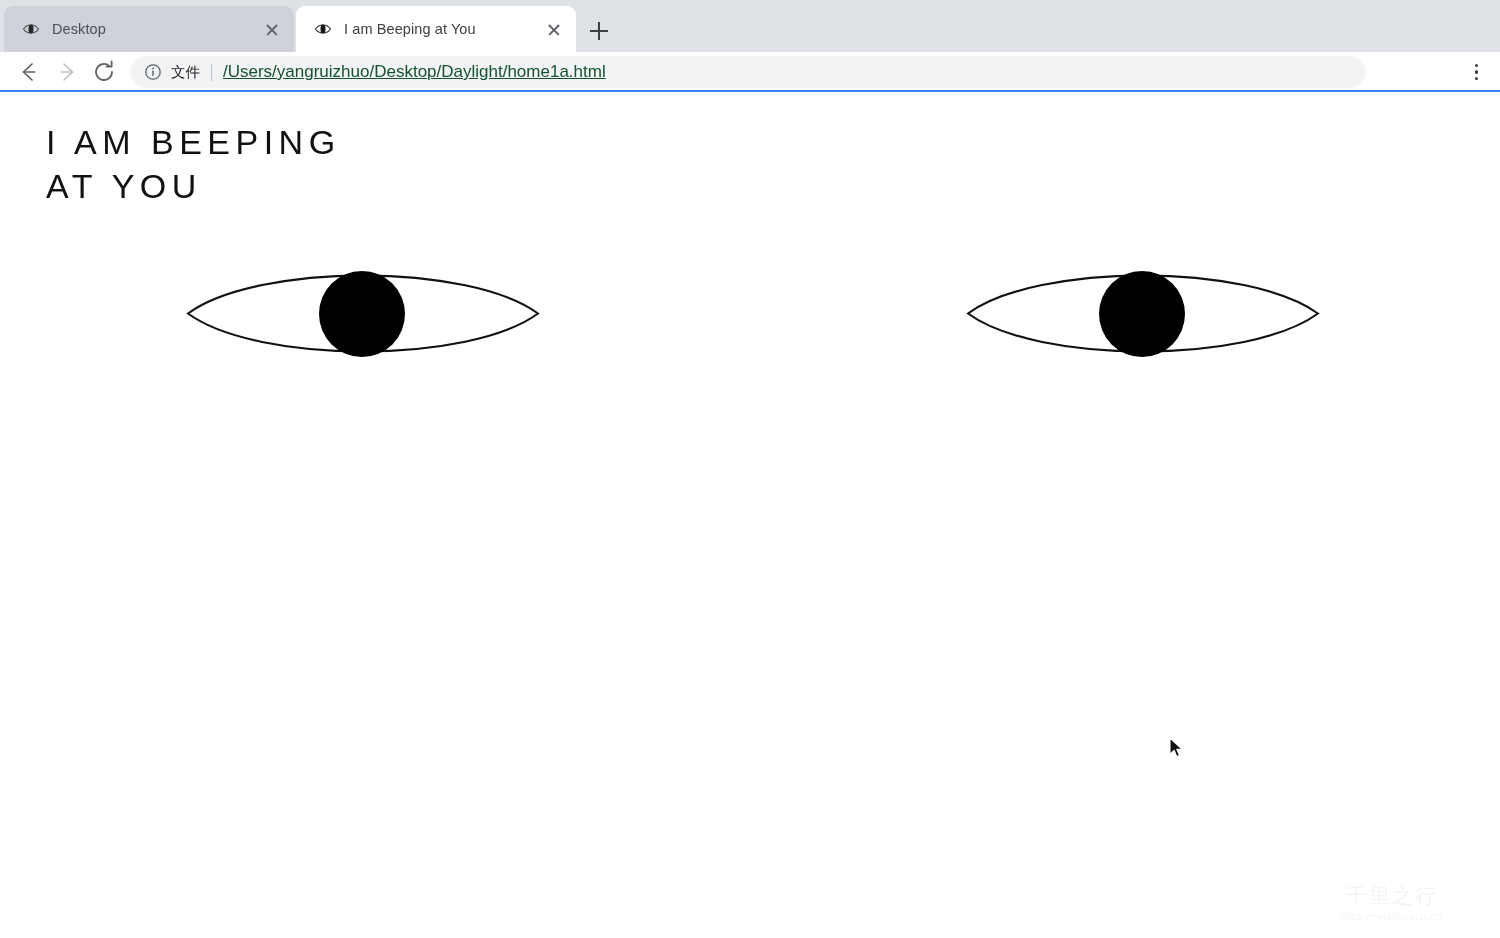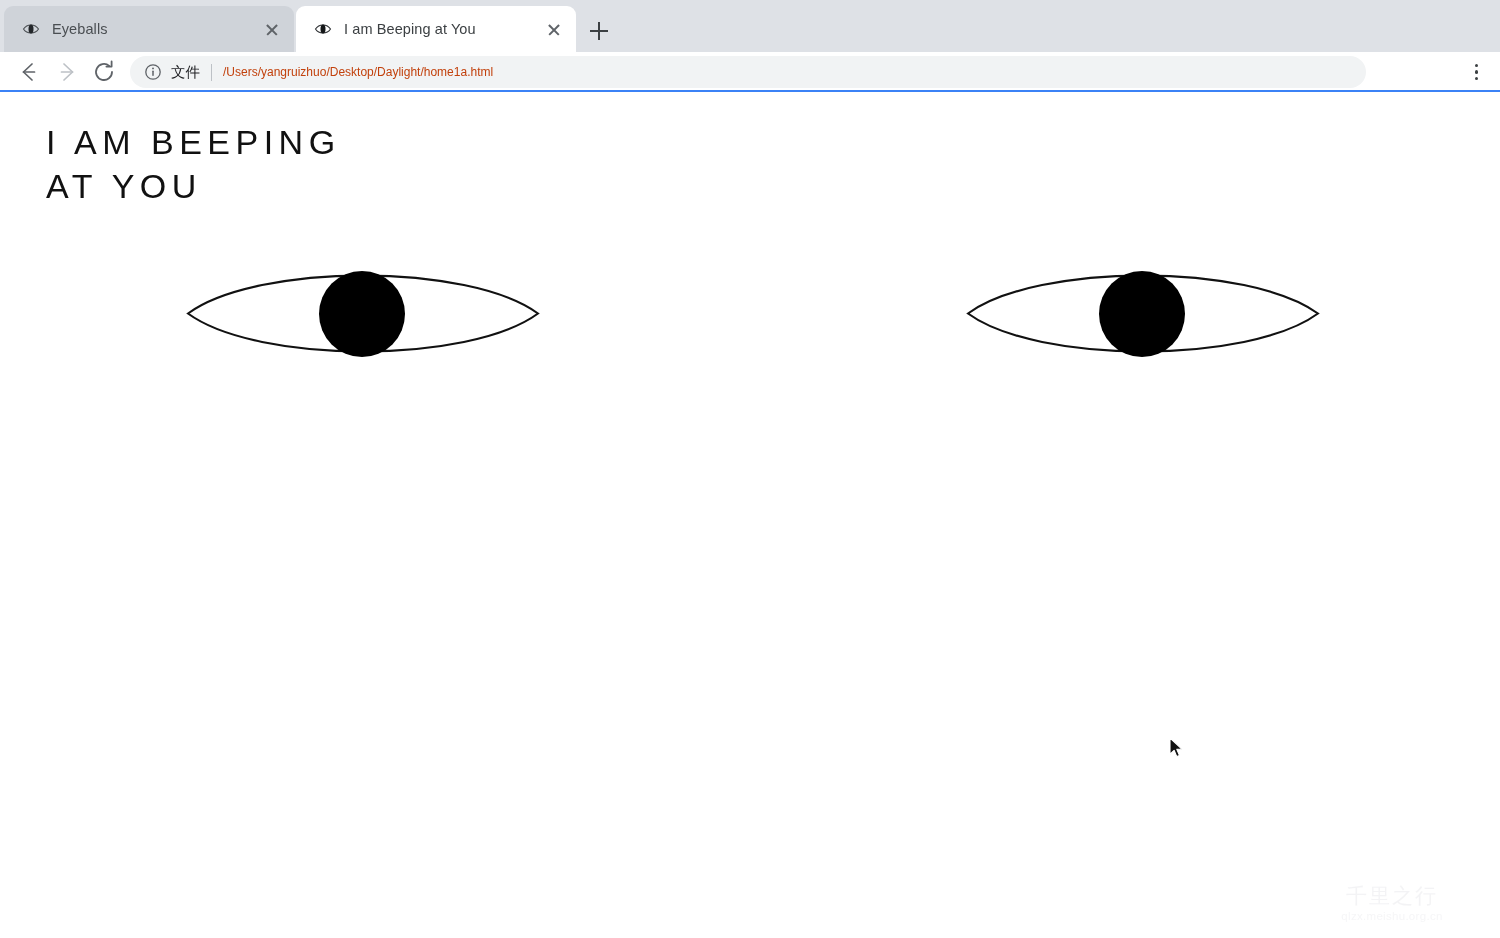--- a/index.html
+++ b/index.html
@@ -134,24 +134,25 @@
 
   .omni-sep {
     width: 1px;
     height: 17px;
     background: #bdc1c6;
     margin: 0 11px;
     flex: 0 0 1px;
   }
 
   .omni-url {
-    font-size: 12px;
-    color: #c2410c;
+    font-size: 17px;
+    color: #14532d;
     white-space: nowrap;
     overflow: hidden;
+    text-decoration: underline;
   }
 
   .profile-pill {
     position: absolute;
     right: 46px; top: 5px;
     height: 30px;
     display: flex;
     padding: 0 12px 0 4px;
     border: 1px solid #dadce0;
     border-radius: 15px;
@@ -259,21 +260,21 @@
 
 <div class="browser">
 
   <div class="tabstrip">
 
     <div class="tab inactive">
       <svg class="tab-favicon" viewBox="0 0 18 18">
         <path d="M1.5 9 C5 3.6, 13 3.6, 16.5 9 C13 14.4, 5 14.4, 1.5 9 Z" fill="none" stroke="#4a4e52" stroke-width="1.1"></path>
         <ellipse cx="9" cy="9" rx="2.5" ry="4.6" fill="#23262a"></ellipse>
       </svg>
-      <span class="tab-title">Eyeballs</span>
+      <span class="tab-title">Desktop</span>
       <span class="tab-close"></span>
     </div>
 
     <div class="tab active">
       <svg class="tab-favicon" viewBox="0 0 18 18">
         <path d="M1.5 9 C5 3.6, 13 3.6, 16.5 9 C13 14.4, 5 14.4, 1.5 9 Z" fill="none" stroke="#2b2e31" stroke-width="1.1"></path>
         <ellipse cx="9" cy="9" rx="2.5" ry="4.6" fill="#141618"></ellipse>
       </svg>
       <span class="tab-title">I am Beeping at You</span>
       <span class="tab-close"></span>

